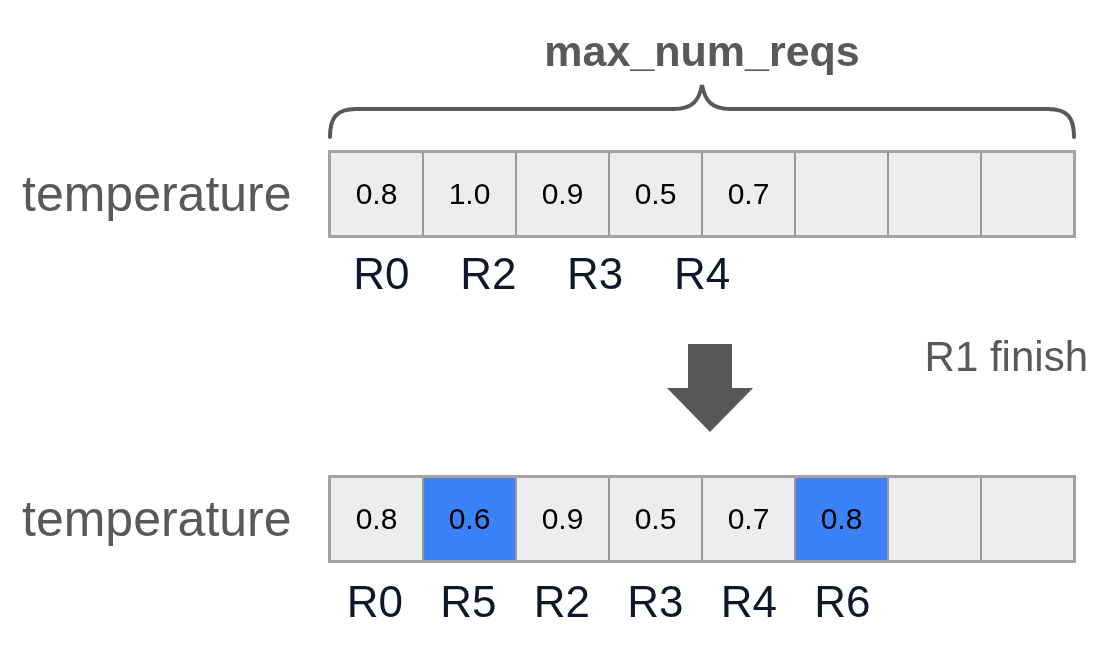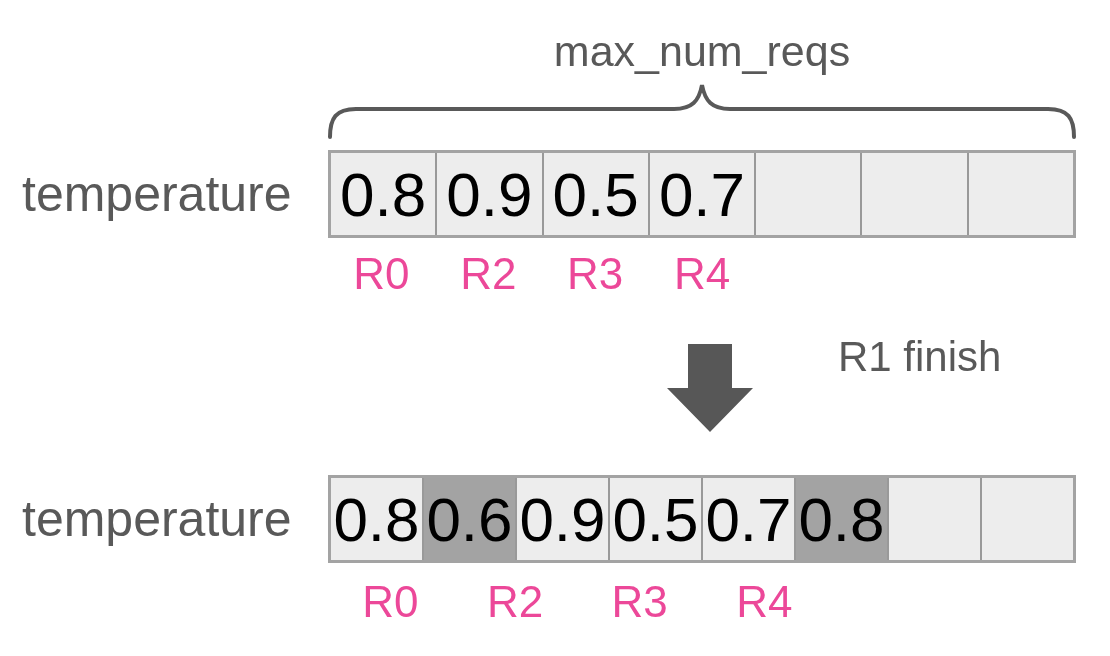--- a/index.html
+++ b/index.html
@@ -7,78 +7,79 @@
     width: 1110px; height: 656px;
     background: #ffffff;
     font-family: "Liberation Sans", "DejaVu Sans", sans-serif;
     overflow: hidden;
   }
   .canvas { position: relative; width: 1110px; height: 656px; }
 
   .brace-title {
     position: absolute; left: 328px; top: 26px; width: 748px;
     text-align: center; font-size: 43px; line-height: 50px;
-    color: #595959; white-space: nowrap;
+    color: #595959; white-space: nowrap; font-weight: bold;
   }
   .brace-svg { position: absolute; left: 328px; top: 82px; width: 748px; height: 57px; }
 
   .row-label {
     position: absolute; left: 22px; width: 270px;
     font-size: 50px; line-height: 48px; color: #595959; white-space: nowrap;
   }
   .row-label.first { top: 170px; }
   .row-label.second { top: 495px; }
 
   .array-table {
     position: absolute; left: 328px; width: 748px; height: 88px;
     display: flex; box-sizing: border-box;
     border: 3px solid #a3a3a3; background: #ededed;
   }
   .array-table.first { top: 150px; }
   .array-table.second { top: 475px; }
   .cell {
     flex: 1 1 0; display: flex; align-items: center; justify-content: center;
-    font-size: 62px; color: #000000; background: #ededed;
+    font-size: 30px; color: #000000; background: #ededed;
     border-left: 2px solid #999999; box-sizing: border-box;
     overflow: hidden;
   }
   .cell:first-child { border-left: none; }
-  .cell.highlight { background: #a3a3a3; }
+  .cell.highlight { background: #3b82f6; }
 
   .req-labels {
     position: absolute; left: 328px; width: 748px; height: 48px;
-    display: flex; font-size: 44px; line-height: 48px; color: #ec4899;
+    display: flex; font-size: 44px; line-height: 48px; color: #0f172a;
   }
   .req-labels.first { top: 250px; }
   .req-labels.second { top: 578px; }
   .req-label { flex: 1 1 0; text-align: center; white-space: nowrap; }
 
   .arrow-wrap { position: absolute; left: 667px; top: 344px; width: 86px; height: 88px; }
 
   .transition-note {
     position: absolute; left: 838px; top: 330px; width: 250px;
-    text-align: left; font-size: 42px; line-height: 53px;
+    text-align: right; font-size: 42px; line-height: 53px;
     color: #595959; white-space: nowrap;
   }
 </style>
 </head>
 <body>
 
 <div class="canvas">
 
   <div class="brace-title">max_num_reqs</div>
 
   <svg class="brace-svg" viewBox="0 0 748 57" preserveAspectRatio="none">
     <path d="M 2 55 C 2 36, 8 27, 28 27 L 346 27 C 364 27, 371 19, 374 3 C 377 19, 384 27, 402 27 L 720 27 C 740 27, 746 36, 746 55" fill="none" stroke="#595959" stroke-width="4" stroke-linecap="round"></path>
   </svg>
 
   <div class="row-label first">temperature</div>
 
   <div class="array-table first">
     <div class="cell">0.8</div>
+    <div class="cell">1.0</div>
     <div class="cell">0.9</div>
     <div class="cell">0.5</div>
     <div class="cell">0.7</div>
     <div class="cell"></div>
     <div class="cell"></div>
     <div class="cell"></div>
   </div>
 
   <div class="req-labels first">
     <div class="req-label">R0</div>
@@ -108,20 +109,22 @@
     <div class="cell">0.9</div>
     <div class="cell">0.5</div>
     <div class="cell">0.7</div>
     <div class="cell highlight">0.8</div>
     <div class="cell"></div>
     <div class="cell"></div>
   </div>
 
   <div class="req-labels second">
     <div class="req-label">R0</div>
+    <div class="req-label">R5</div>
     <div class="req-label">R2</div>
     <div class="req-label">R3</div>
     <div class="req-label">R4</div>
+    <div class="req-label">R6</div>
     <div class="req-label"></div>
     <div class="req-label"></div>
   </div>
 
 </div>
 
 </body></html>

